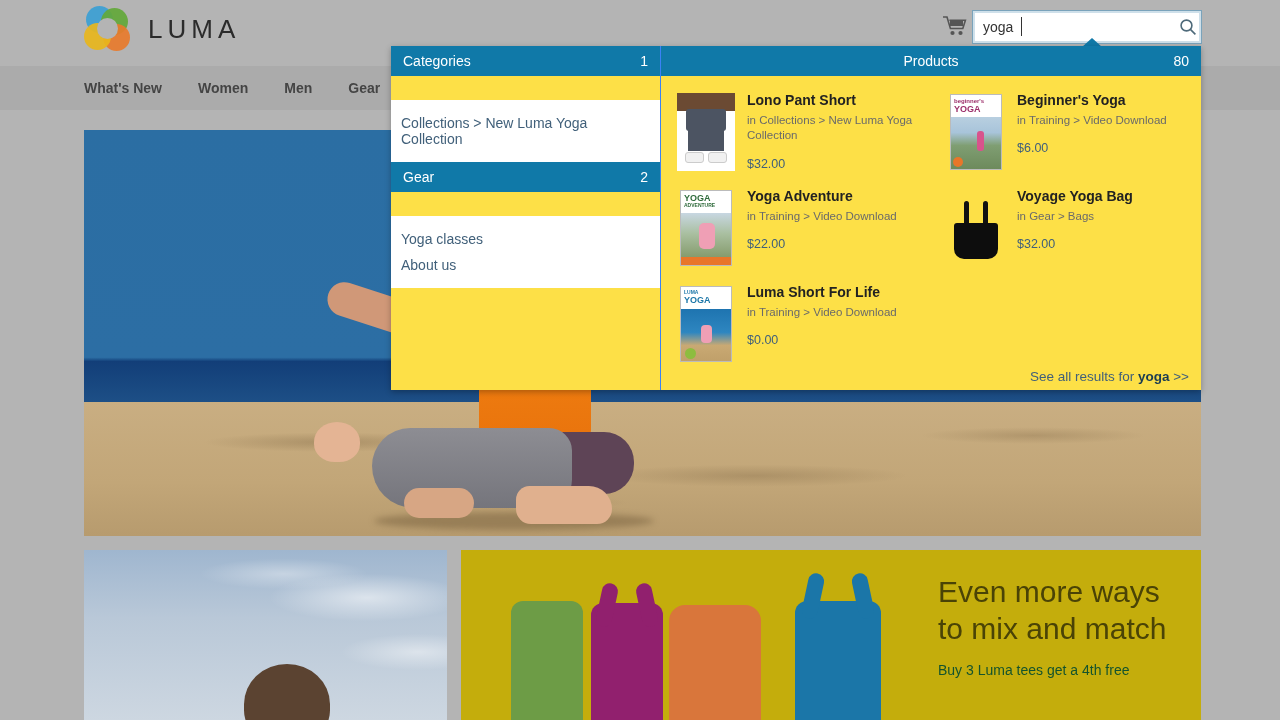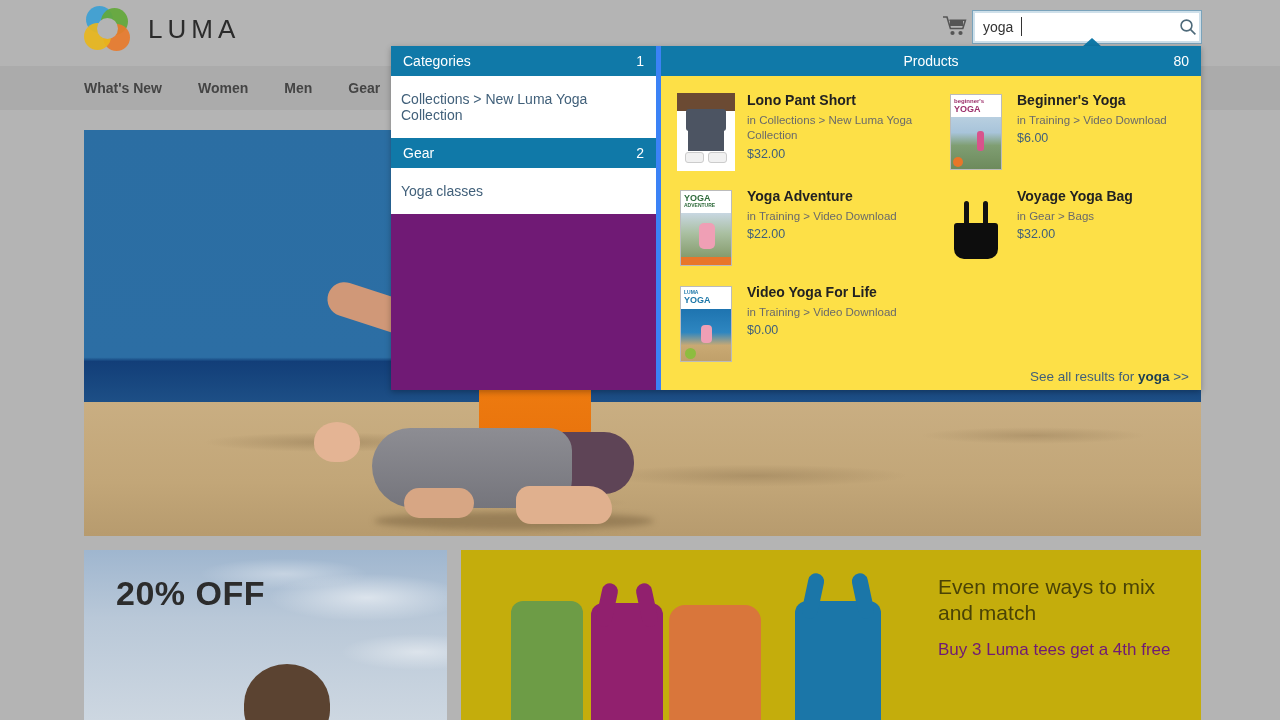--- a/index.html
+++ b/index.html
@@ -146,66 +146,66 @@
   .promo-right {
     position: absolute; left: 461px; top: 550px; width: 740px; height: 170px;
     background: #c4ad0c; overflow: hidden;
   }
   .tees { position: absolute; left: 50px; top: 8px; width: 430px; height: 175px; }
   .tee { position: absolute; bottom: 0; }
   .tee .body { position:absolute; bottom:0; width:100%; border-radius: 12px 12px 0 0; }
   .tee .strapL, .tee .strapR { position: absolute; width: 16px; border-radius: 10px; }
 
   .promo-right-text { position: absolute; left: 477px; top: 24px; width: 250px; }
-  .pr-title { font-size: 21px; color: #4a4306; line-height: 1.22; font-weight: 300; }
-  .pr-sub { font-size: 17px; color: #701a75; line-height: 1.35; margin-top: 14px; font-weight: 300; }
+  .pr-title { font-size: 30px; color: #4a4306; line-height: 1.22; font-weight: 300; }
+  .pr-sub { font-size: 14px; color: #14532d; line-height: 1.35; margin-top: 14px; font-weight: 300; }
 
   
   .ac {
     position: absolute; left: 391px; top: 46px; width: 810px; height: 344px;
     background: #fff; box-shadow: 0 2px 6px rgba(0,0,0,.28);
     display: flex;
   }
   .ac-arrow {
     position: absolute; left: 1082px; top: 38px; width: 0; height: 0;
     border-left: 10px solid transparent; border-right: 10px solid transparent;
     border-bottom: 9px solid #1079a8;
   }
-  .ac-left { width: 270px; background: #701a75; border-right: 5px solid #3b82f6; position: relative; }
+  .ac-left { width: 270px; background: #fde047; border-right: 1px solid #3b82f6; position: relative; }
   .ac-right { flex: 1; background: #fde047; position: relative; }
 
   .sec-head {
     height: 30px; background: #1079a8; color: #fff; font-size: 14px;
     display: flex; align-items: center; justify-content: space-between;
     padding: 0 12px;
   }
   .sec-head.center { justify-content: center; position: relative; }
   .sec-head.center .count { position: absolute; right: 12px; }
-  .sec-body { background: #fff; padding: 10px 0; }
+  .sec-body { background: #fff; padding: 10px 0; margin-top: 24px; }
   .ac-link {
     display: block; font-size: 14px; color: #41607a; padding: 5px 10px;
     text-decoration: none; cursor: pointer;
   }
 
   .prod-grid {
     display: grid; grid-template-columns: 1fr 1fr; padding: 8px 0 0 0;
     column-gap: 0; row-gap: 0;
   }
   .prod {
     display: flex; gap: 10px; padding: 8px 14px 8px 14px; cursor: pointer;
   }
   .prod-thumb {
     width: 62px; height: 80px; flex: 0 0 62px;
     display: flex; align-items: center; justify-content: center;
     position: relative; overflow: hidden;
   }
   .prod-info { flex: 1; min-width: 0; }
   .prod-name { font-size: 14px; font-weight: bold; color: #222; line-height: 1.25; }
   .prod-cat { font-size: 11.5px; color: #6a6a6a; margin-top: 3px; line-height: 1.35; }
-  .prod-price { font-size: 12.5px; color: #41607a; margin-top: 3px; }
+  .prod-price { font-size: 12.5px; color: #41607a; margin-top: 13px; }
   .old-price { text-decoration: line-through; color: #6a6a6a; margin-right: 8px; }
 
   .see-all {
     position: absolute; right: 12px; bottom: 6px; font-size: 13.5px; color: #41607a;
     cursor: pointer;
   }
   .see-all b { color: #1b3c52; }
 
   
   .th-shorts { width:58px; height:78px; background:#fff; position:relative; }
@@ -290,21 +290,20 @@
       <div class="foot2"></div>
       <div class="foot"></div>
       <div class="hand-l"></div>
     </div>
   </div>
 
   <div class="promo-left">
     <div class="clouds"></div>
     <div class="head-silhouette"></div>
     <div class="promo-left-inner">
-      <div class="promo-title">20% OFF</div>
     </div>
   </div>
 
   <div class="promo-right">
     <div class="tees">
 
       <div class="tee" style="left:0px;  width:72px; height:136px;">
         <div class="body" style="height:132px; background:#6d9c46;"></div>
       </div>
 
@@ -341,20 +340,21 @@
       <div class="sec-body">
         <a class="ac-link">Collections &gt; New Luma Yoga Collection</a>
       </div>
 
       <div class="sec-head">
         <span>Gear</span>
         <span class="count">2</span>
       </div>
       <div class="sec-body">
         <a class="ac-link">Yoga classes</a>
+        <a class="ac-link">About us</a>
       </div>
     </div>
 
     <div class="ac-right">
       <div class="sec-head center">
         <span>Products</span>
         <span class="count">80</span>
       </div>
 
       <div class="prod-grid">
@@ -434,21 +434,21 @@
             <div class="th-dvd">
               <div class="dv-title" style="font-size:5px;color:#1b76a8;">LUMA</div>
               <div class="dv-title" style="top:9px;font-size:9px;color:#1b76a8;">YOGA</div>
               <div class="dv-photo" style="background:linear-gradient(#1e74b0 0%,#2e86c0 45%,#c9a973 70%,#c0a06a 100%);">
                 <div style="position:absolute;left:20px;top:16px;width:11px;height:18px;background:#ef9fb5;border-radius:4px;"></div>
                 <div style="position:absolute;left:4px;bottom:2px;width:11px;height:11px;border-radius:50%;background:#8dbd3f;"></div>
               </div>
             </div>
           </div>
           <div class="prod-info">
-            <div class="prod-name">Video Yoga For Life</div>
+            <div class="prod-name">Luma Short For Life</div>
             <div class="prod-cat">in Training &gt; Video Download</div>
             <div class="prod-price">$0.00</div>
           </div>
         </div>
       </div>
 
       <div class="see-all">
         <span>See all results for</span>
         <b>yoga</b>
         <span>&gt;&gt;</span>

